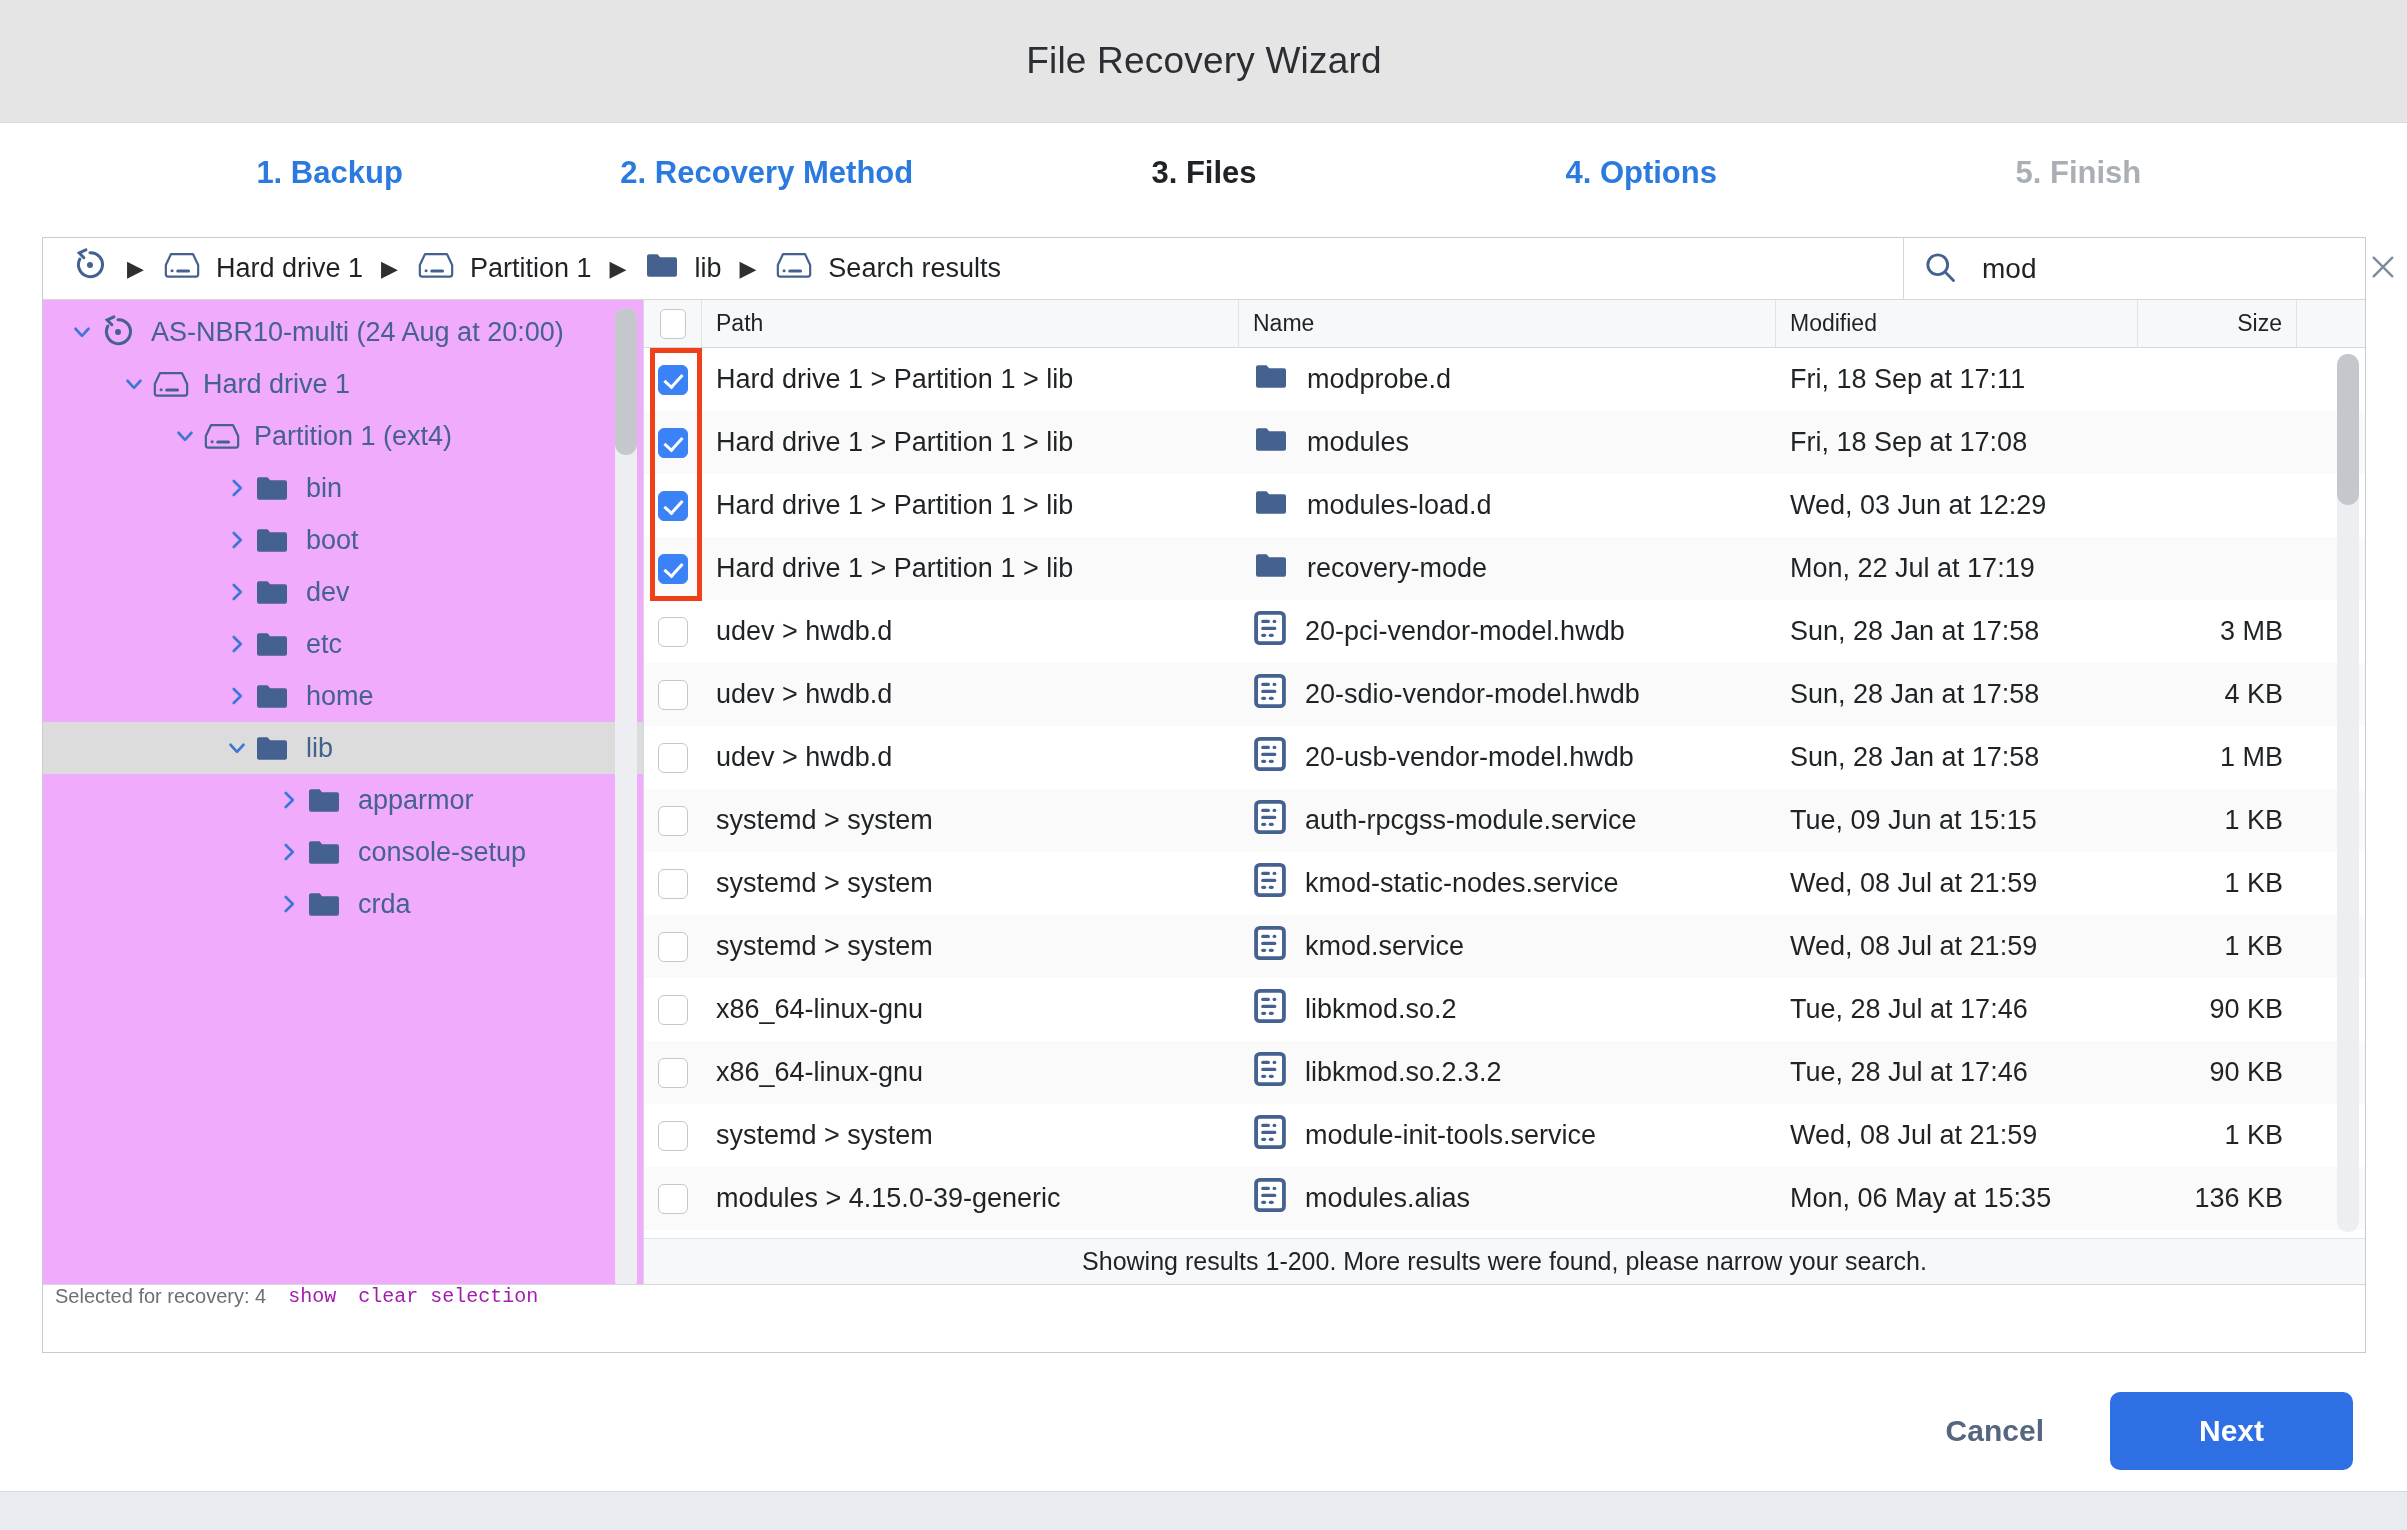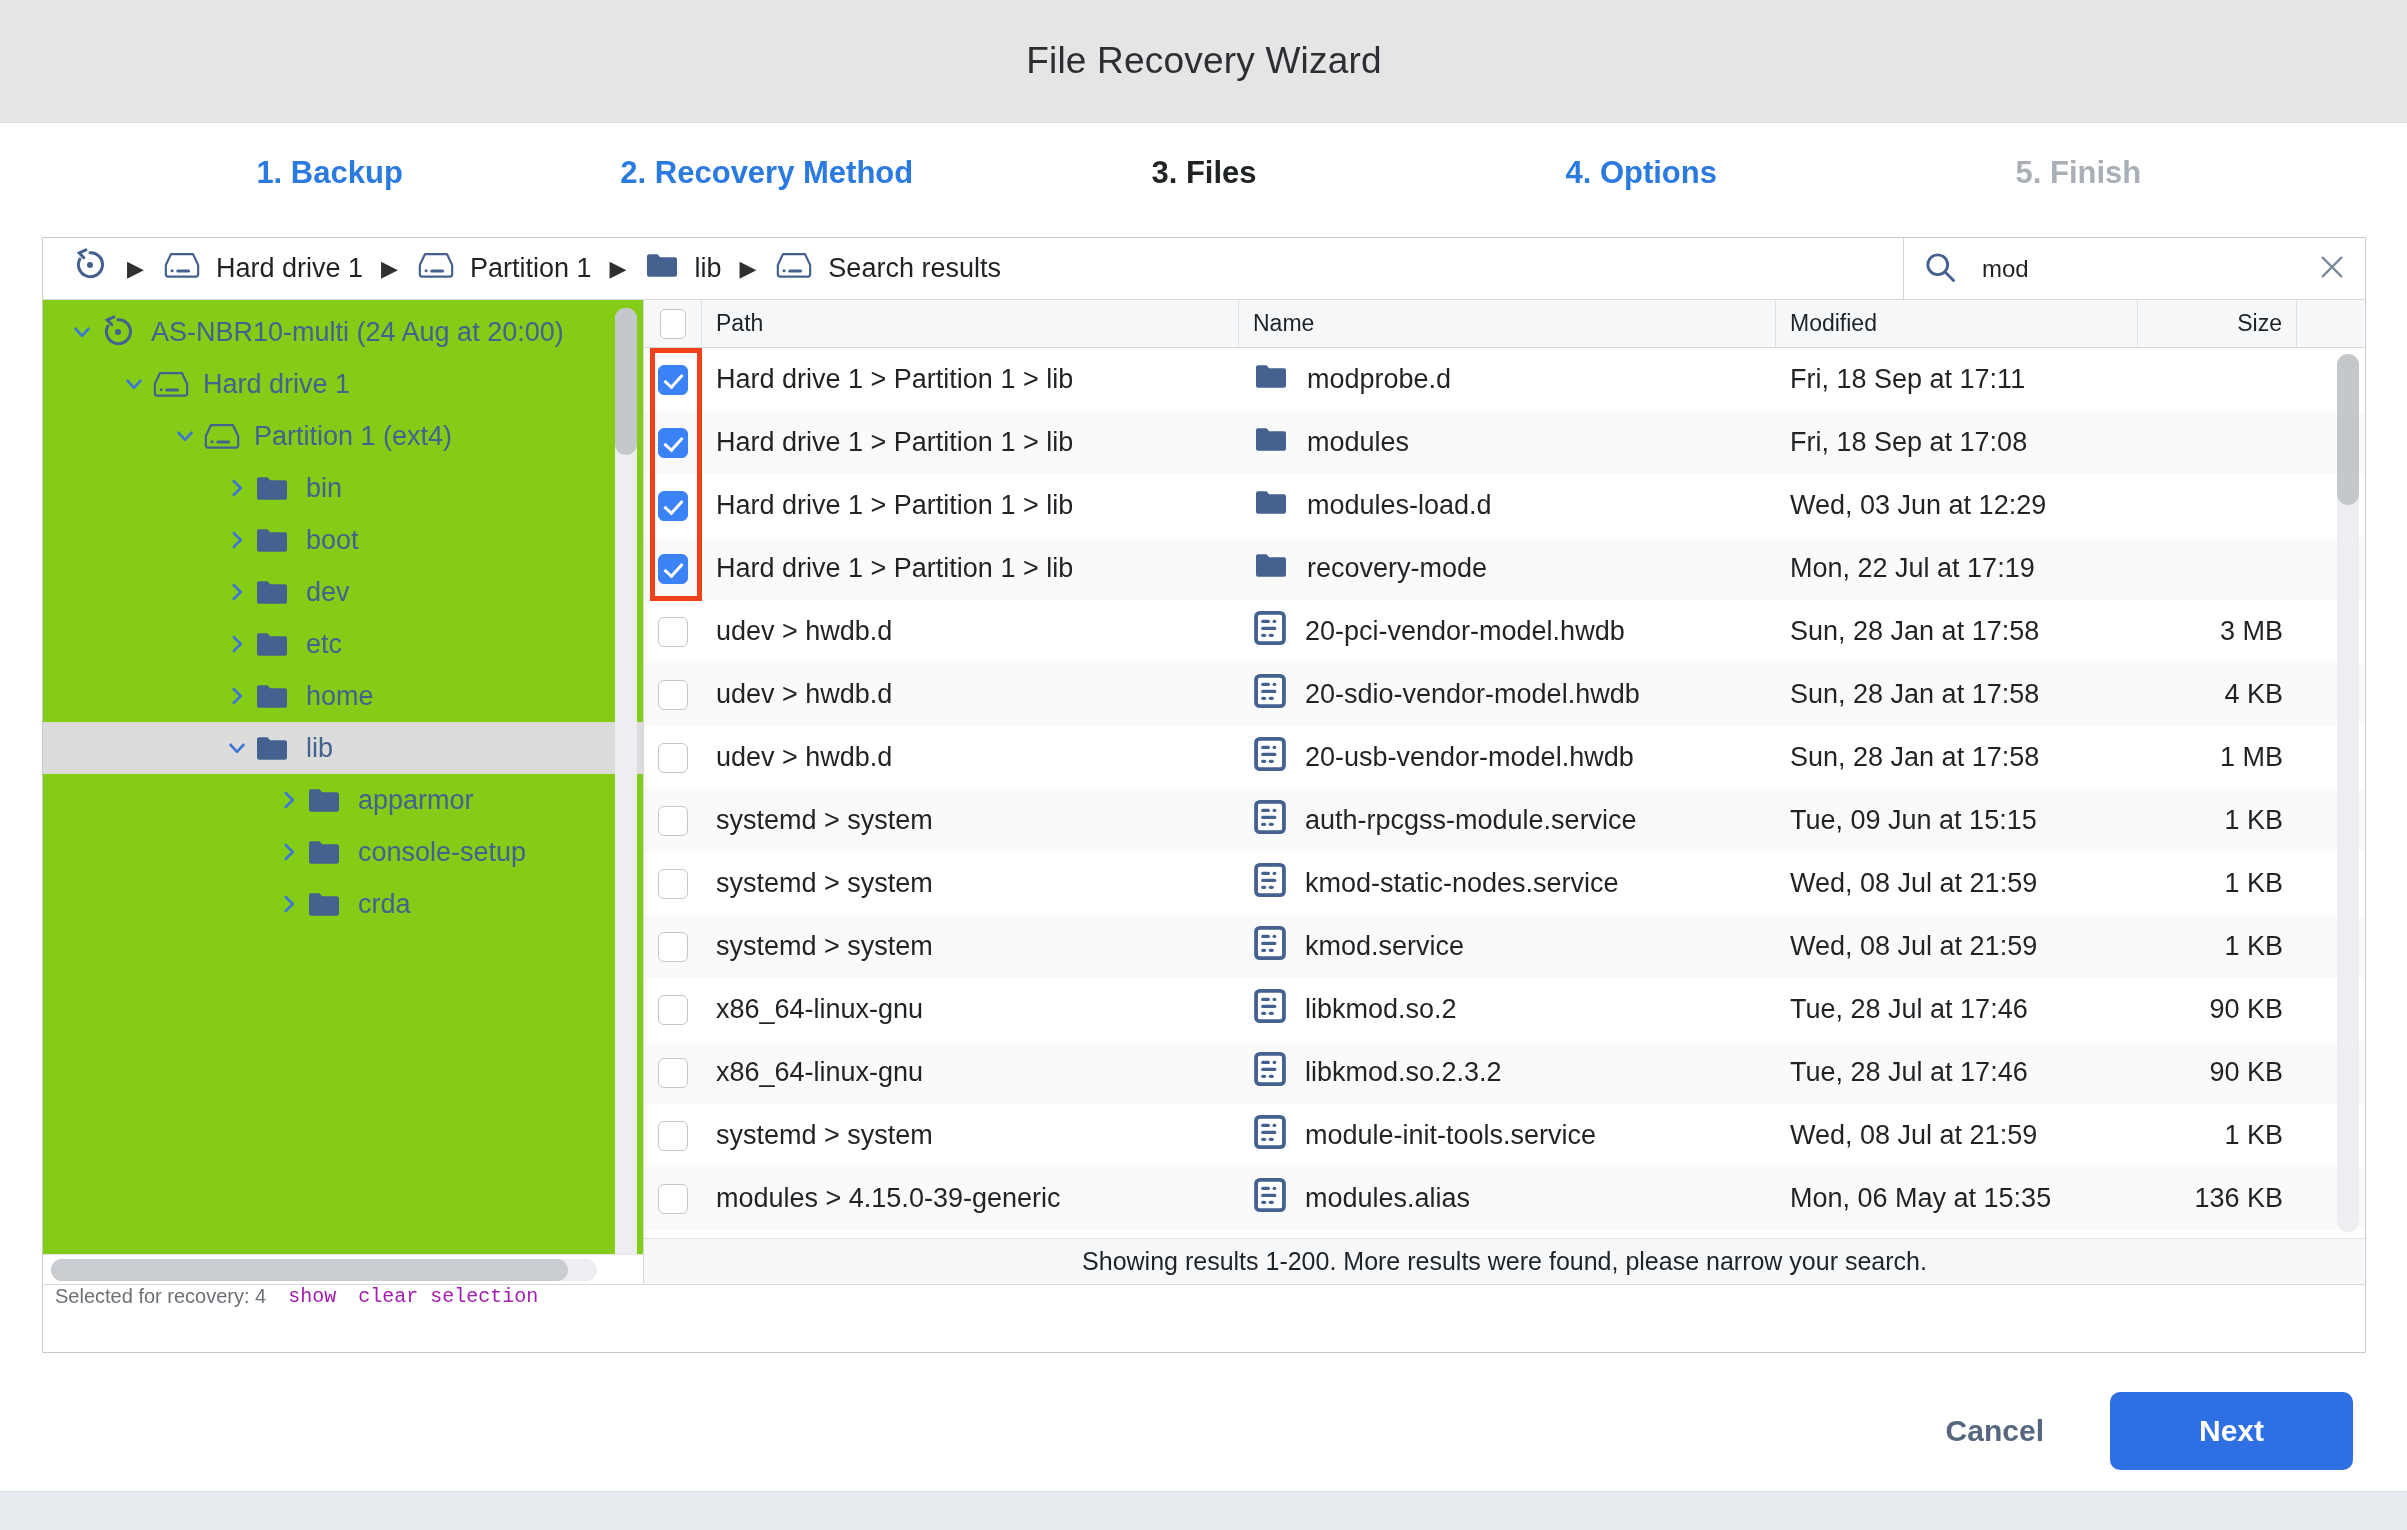--- a/index.html
+++ b/index.html
@@ -96,42 +96,41 @@
     display: flex;
     align-items: center;
     padding: 0 22px 0 18px;
     gap: 22px;
     background: #fff;
   }
   .search-input {
     flex: 1;
     border: none;
     outline: none;
-    font-size: 24px;
+    font-size: 28px;
     color: #1f2326;
     font-family: "Liberation Sans", sans-serif;
     background: transparent;
   }
 
   
   .body {
     flex: 1;
     display: flex;
     min-height: 0;
   }
 
   
   .treepanel {
     width: 601px;
     border-right: 1px solid #d5d9de;
     display: flex;
-    flex-direction: column;
     min-height: 0;
     position: relative;
-    background: #84cc16;
+    background: #f0abfc;
   }
   .tree {
     flex: 1;
     overflow: hidden;
     position: relative;
     padding-top: 6px;
   }
   .tree-row {
     height: 52px;
     display: flex;

